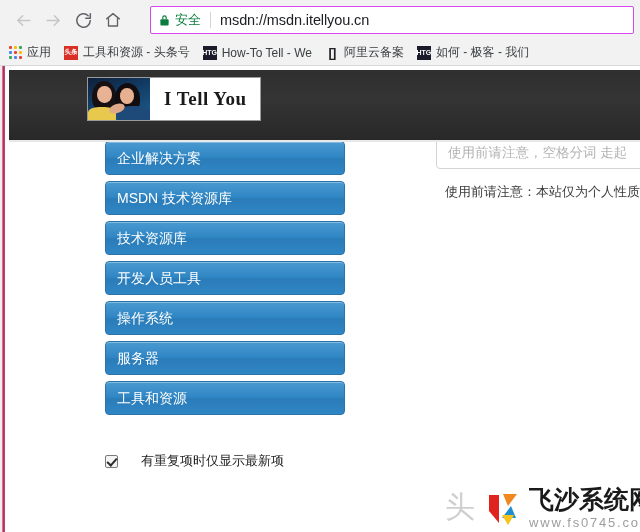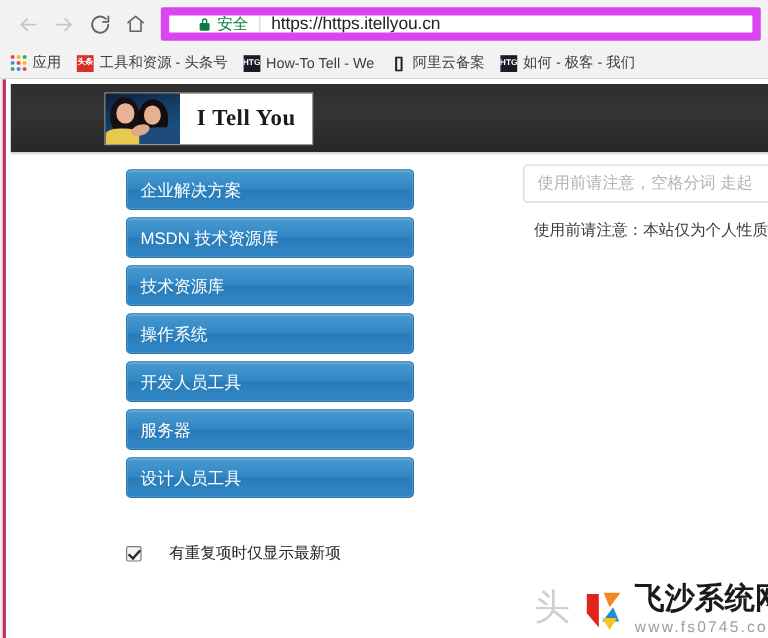--- a/index.html
+++ b/index.html
@@ -27,27 +27,27 @@
   .nav-btn {
     width: 30px; height: 30px;
     display: flex; align-items: center; justify-content: center;
     flex: 0 0 auto;
   }
   .nav-btn svg { display: block; }
 
   .omnibox {
     flex: 1 1 auto;
     height: 28px;
-    margin-left: 6px;
+    margin-left: 22px;
     background: #ffffff;
-    border: 7px solid #d946ef;
+    border: 1px solid #d946ef;
     border-radius: 2px;
     display: flex;
     align-items: center;
-    padding: 0 24px;
+    padding: 0 8px;
     overflow: hidden;
   }
   .lock-icon { flex: 0 0 auto; display: flex; align-items: center; margin-right: 5px; }
   .secure-label {
     color: #0b7d3e;
     font-size: 13px;
     white-space: nowrap;
     flex: 0 0 auto;
   }
   .omni-sep {
@@ -132,21 +132,21 @@
     left: 5px; top: 0;
     width: 4px; height: 466px;
     background: #fdfdfd;
     z-index: 5;
   }
 
   
   .site-header {
     position: absolute;
     left: 0; top: 4px;
-    width: 640px; height: 57px;
+    width: 640px; height: 70px;
     background: linear-gradient(180deg, #2f2f2f 0%, #343434 42%, #282828 100%);
     z-index: 3;
   }
   .site-header::after {
     content: "";
     position: absolute;
     left: 0; bottom: -2px; width: 640px; height: 2px;
     background: #e8e8e8;
   }
   .logo-wrap {
@@ -390,21 +390,21 @@
 
     <div class="omnibox">
       <span class="lock-icon">
         <svg width="11" height="13" viewBox="0 0 24 28" fill="#0b7d3e">
           <rect x="3" y="11" width="18" height="14" rx="2.5"></rect>
           <path d="M7 11V7.5a5 5 0 0 1 10 0V11h-2.6V7.5a2.4 2.4 0 0 0-4.8 0V11z"></path>
         </svg>
       </span>
       <span class="secure-label">安全</span>
       <span class="omni-sep"></span>
-      <span class="url-text">https://https.itellyou.cn</span>
+      <span class="url-text">msdn://msdn.itellyou.cn</span>
     </div>
   </div>
 
   <div class="bookmarks">
 
     <div class="bm">
       <span class="apps-grid">
         <i style="background:#ea4335"></i>
           <i style="background:#fbbc05"></i>
           <i style="background:#34a853"></i>
@@ -460,24 +460,24 @@
       <div class="logo-text">I Tell You</div>
     </div>
   </div>
 
   <div class="content">
 
     <div class="btn-col">
       <button class="cat-btn">企业解决方案</button>
       <button class="cat-btn">MSDN 技术资源库</button>
       <button class="cat-btn">技术资源库</button>
+      <button class="cat-btn">开发人员工具</button>
       <button class="cat-btn">操作系统</button>
-      <button class="cat-btn">开发人员工具</button>
       <button class="cat-btn">服务器</button>
-      <button class="cat-btn">设计人员工具</button>
+      <button class="cat-btn">工具和资源</button>
     </div>
 
     <div class="chk-row">
       <span class="chk-box"></span>
       <span class="chk-label">有重复项时仅显示最新项</span>
     </div>
 
     <div class="right-col">
       <div class="search-box">
         <span class="ph">使用前请注意，空格分词 走起</span>

